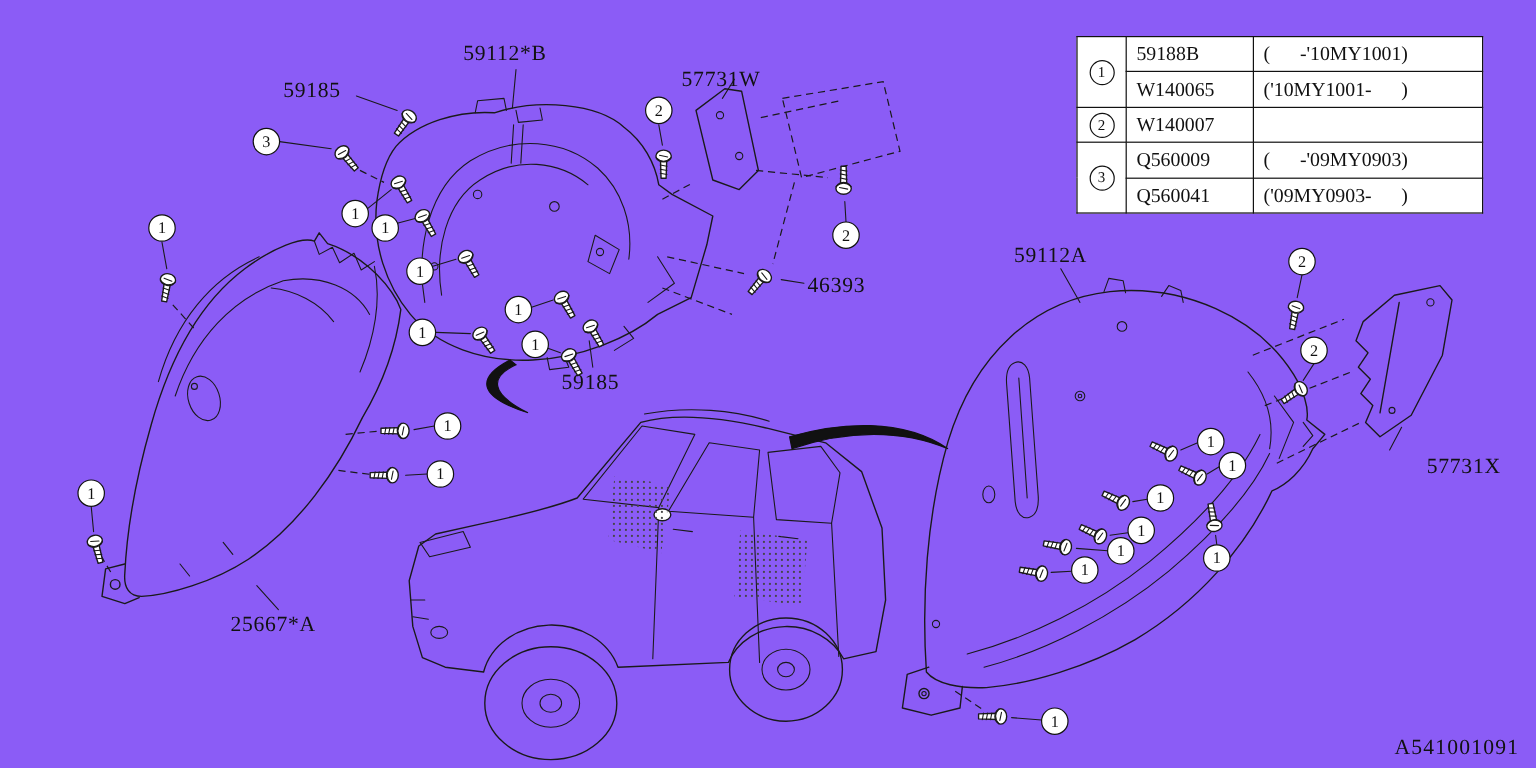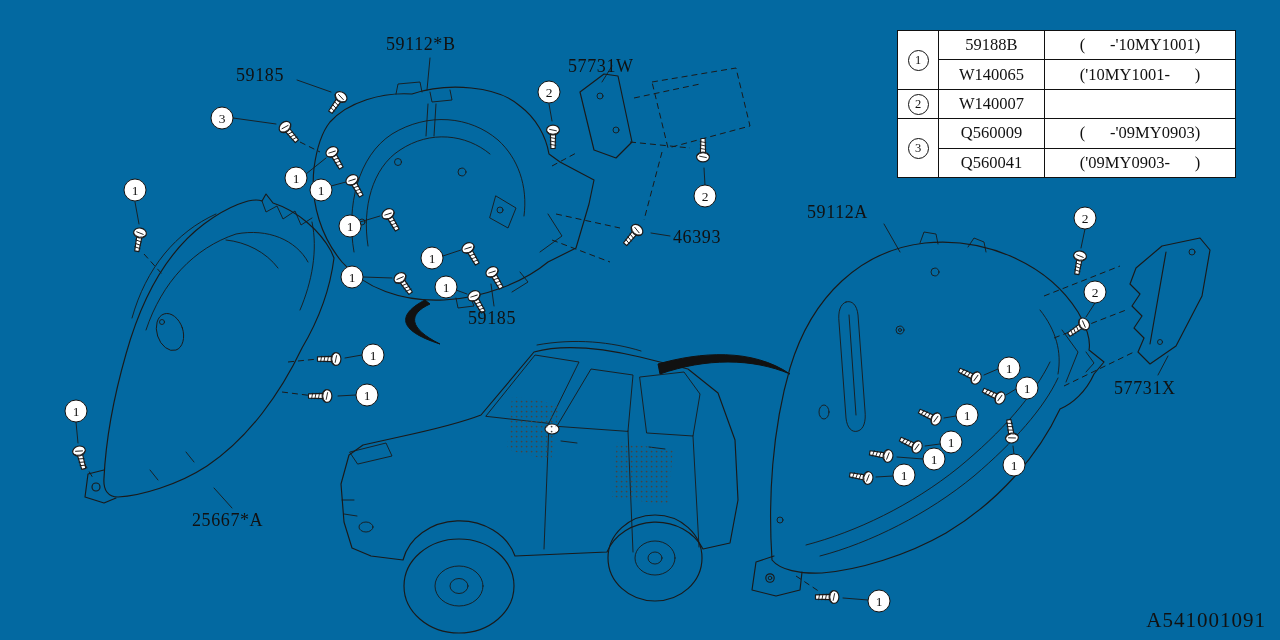--- a/index.html
+++ b/index.html
@@ -1,49 +1,49 @@
 <!DOCTYPE html>
 <html><head>
 <meta charset="utf-8">
 <title></title>
 <style>
   * { box-sizing: border-box; }
   html, body { margin:0; padding:0; background:#ffffff; }
   .stage {
-    position:relative; width:1280px; height:640px; background:#0369a1;
+    position:relative; width:1280px; height:640px; background:#8b5cf6;
     font-family:"Liberation Serif","DejaVu Serif",serif; color:#111; overflow:hidden;
   }
   .stage > svg { position:absolute; left:0; top:0; }
   svg .ln   { stroke:#1a1a1a; stroke-width:1.15; fill:none; stroke-linecap:round; stroke-linejoin:round; }
   svg .thin { stroke:#1a1a1a; stroke-width:0.9;  fill:none; stroke-linecap:round; stroke-linejoin:round; }
   svg .dash { stroke:#1a1a1a; stroke-width:1;    fill:none; stroke-dasharray:6 4; }
   svg .fillw{ fill:#ffffff; }
   svg .solid{ fill:#111; stroke:#111; stroke-width:1; }
 
   .part-label {
     position:absolute; font-size:18px; letter-spacing:.6px; white-space:nowrap;
   }
   .callout {
     position:absolute; width:23px; height:23px; transform:translate(-50%,-50%);
     border:1.6px solid #111; border-radius:50%; background:#fff;
     display:flex; align-items:center; justify-content:center; font-size:13.5px;
   }
   table.parts-table { position:absolute; left:897px; top:30px; border-collapse:collapse; background:#fff; }
   table.parts-table td {
     border:1.6px solid #111; font-size:16.5px; padding:0 8px; height:29.4px;
-    white-space:pre; vertical-align:middle;text-align:center;
+    white-space:pre; vertical-align:middle;
   }
   td.co-cell   { width:41px;  text-align:center; padding:0; }
   td.part-cell { width:106px; }
   td.range-cell{ width:191px; }
   .co-badge {
     display:inline-flex; width:21px; height:21px; border:1.4px solid #111; border-radius:50%;
     align-items:center; justify-content:center; font-size:12.5px;
   }
-  .diagram-id { position:absolute; right:14px; bottom:7px; font-size:21px; letter-spacing:1px; }
+  .diagram-id { position:absolute; right:14px; bottom:7px; font-size:18px; letter-spacing:1px; }
 </style>
 </head>
 <body>
 
 <div class="stage">
 
   <svg width="1280" height="640" viewBox="0 0 1280 640">
     <defs>
       <pattern id="dots" width="5" height="5" patternUnits="userSpaceOnUse">
         <circle cx="1.6" cy="1.6" r="0.9" fill="#444"></circle>
@@ -185,22 +185,22 @@
       <use href="#bolt" transform="translate(834 597) rotate(90)"></use>
     </g>
   </svg>
 
   <div class="part-label" style="left:386px;top:34px">59112*B</div>
   <div class="part-label" style="left:568px;top:56px">57731W</div>
   <div class="part-label" style="left:236px;top:65px">59185</div>
   <div class="part-label" style="left:673px;top:227px">46393</div>
   <div class="part-label" style="left:468px;top:308px">59185</div>
   <div class="part-label" style="left:192px;top:510px">25667*A</div>
-  <div class="part-label" style="left:807px;top:202px">59112A</div>
-  <div class="part-label" style="left:1114px;top:378px">57731X</div>
+  <div class="part-label" style="left:845px;top:202px">59112A</div>
+  <div class="part-label" style="left:1189px;top:378px">57731X</div>
 
   <div class="callout" style="left:222px;top:118px">
       <span>3</span>
     </div>
   <div class="callout" style="left:135px;top:190px">
       <span>1</span>
     </div>
   <div class="callout" style="left:296px;top:178px">
       <span>1</span>
     </div>

